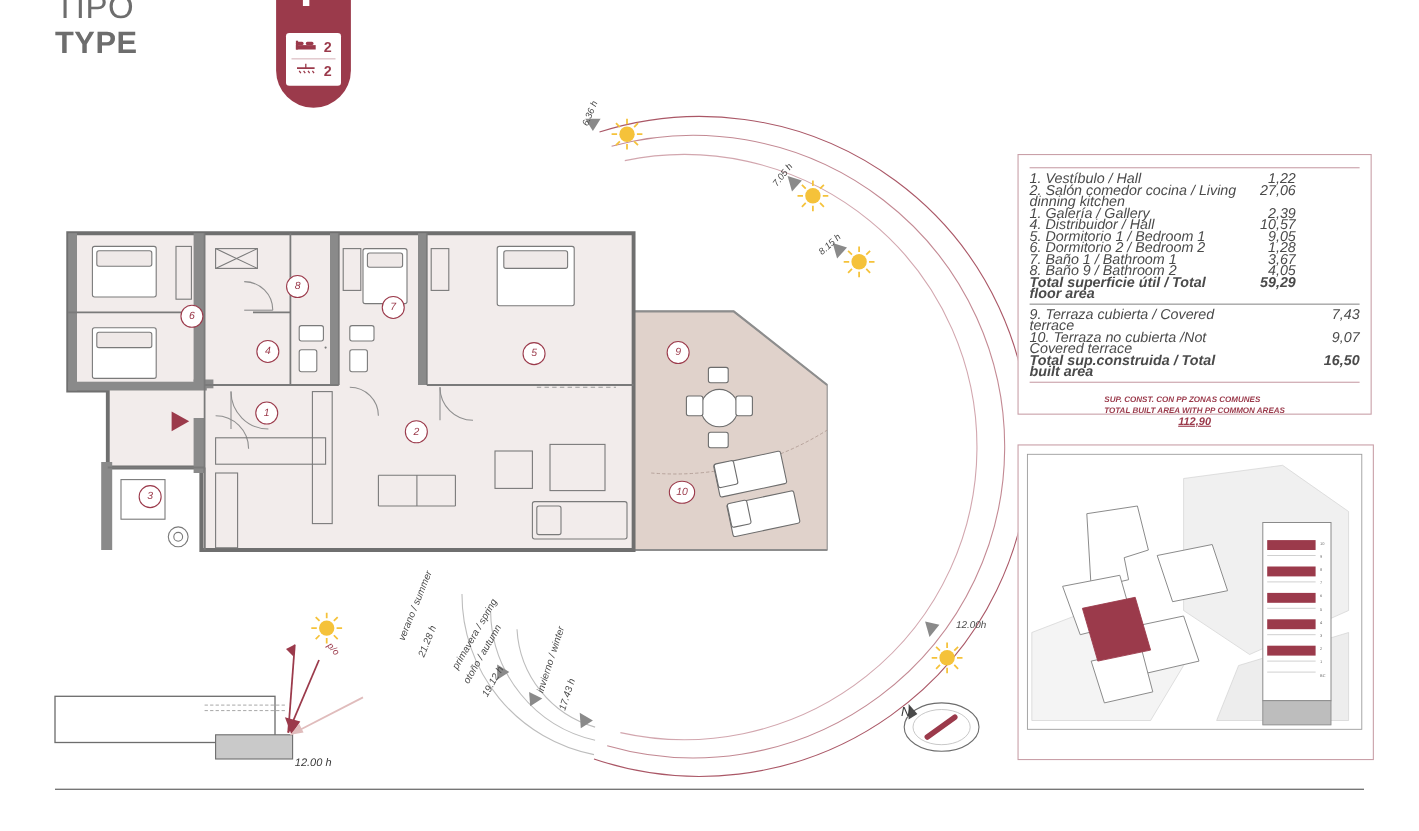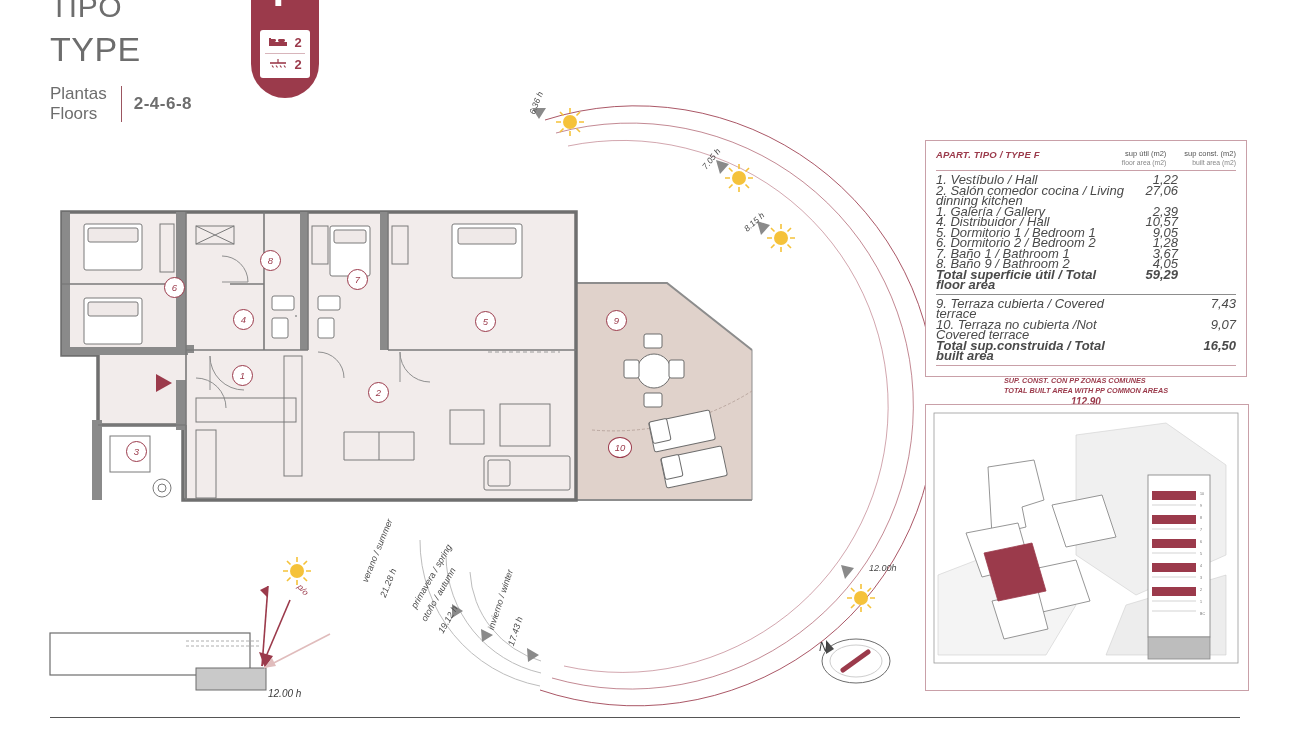--- a/index.html
+++ b/index.html
@@ -9,21 +9,21 @@
     font-family:"Liberation Sans", sans-serif;
     color:#3a3a3a;
     position:relative;
     overflow:hidden;
   }
   .abs{position:absolute;}
 
   
   #header-block{left:50px;top:-8px;width:340px;}
   .tipo-title{font-size:30px;color:#6d6d6d;letter-spacing:.5px;line-height:30px;font-weight:400;}
-  .type-title{font-size:34px;color:#6d6d6d;letter-spacing:.5px;line-height:30px;font-weight:400;margin-top:12px;}
+  .type-title{font-size:28px;color:#6d6d6d;letter-spacing:.5px;line-height:30px;font-weight:700;margin-top:2px;}
   .floors-wrap{display:flex;align-items:center;margin-top:20px;}
   .floors-labels{font-size:17px;color:#6d6d6d;line-height:20px;}
   .floors-sep{width:1px;height:36px;background:#9b5560;margin:0 12px 0 14px;}
   .floors-value{font-size:17px;color:#6d6d6d;font-weight:700;letter-spacing:.5px;}
 
   
   #type-badge{left:251px;top:-40px;width:68px;height:138px;background:#9b3a4b;border-radius:0 0 34px 34px;}
   #type-badge .letter{color:#fff;font-size:40px;font-weight:700;text-align:center;line-height:64px;}
   #type-badge .rooms{background:#fff;width:50px;margin:6px auto 0;border-radius:3px;padding:3px 0 4px;}
   .room-row{display:flex;align-items:center;justify-content:center;height:19px;}
@@ -67,28 +67,20 @@
     font-size:9.5px;font-style:italic;text-align:center;line-height:19px;
   }
   .numcirc.wide{width:22px;height:19px;border-radius:50%;}
 </style>
 </head>
 <body>
 
 <div class="abs" id="header-block">
   <div class="tipo-title">TIPO</div>
   <div class="type-title">TYPE</div>
-  <div class="floors-wrap">
-    <div class="floors-labels">
-      <div>Plantas</div>
-      <div>Floors</div>
-    </div>
-    <div class="floors-sep"></div>
-    <div class="floors-value">2-4-6-8</div>
-  </div>
 </div>
 
 <div class="abs" id="type-badge">
   <div class="letter">F</div>
   <div class="rooms">
     <div class="room-row">
       <span>
         <svg width="20" height="12" viewBox="0 0 20 12">
             <rect x="1" y="6" width="18" height="4" fill="#9b3a4b"></rect>
             <rect x="1" y="3" width="7" height="3" rx="1.4" fill="#9b3a4b"></rect>
@@ -342,33 +334,20 @@
 <div class="abs seasonlabel" style="left:486px;top:628px;transform:rotate(-72deg);transform-origin:left top;">invierno / winter</div>
 <div class="abs seasonlabel" style="left:506px;top:644px;transform:rotate(-72deg);transform-origin:left top;">17.43 h</div>
 
 <div class="abs sunlabel" style="left:303px;top:582px;transform:rotate(48deg);transform-origin:left top;color:#9b3a4b;">p/o</div>
 
 <div class="abs" id="time-1200">12.00 h</div>
 <div class="abs" id="bottom-rule"></div>
 <div class="abs" id="scale-label">Escala gráfica</div>
 
 <div class="abs" id="table-panel">
-  <div class="tbl-header">
-    <div class="tbl-title">APART. TIPO / TYPE F</div>
-    <div class="tbl-cols">
-      <div class="tbl-col">
-        <div>sup útil (m2)</div>
-        <div class="sub">floor area (m2)</div>
-      </div>
-      <div class="tbl-col">
-        <div>sup const. (m2)</div>
-        <div class="sub">built area (m2)</div>
-      </div>
-    </div>
-  </div>
   <div class="hr"></div>
 
   <div class="rowline">
       <div class="lbl">1. Vestíbulo / Hall</div>
       <div class="v1">1,22</div>
       <div class="v2"></div>
     </div>
   <div class="rowline">
       <div class="lbl">2. Salón comedor cocina / Living dinning kitchen</div>
       <div class="v1">27,06</div>

